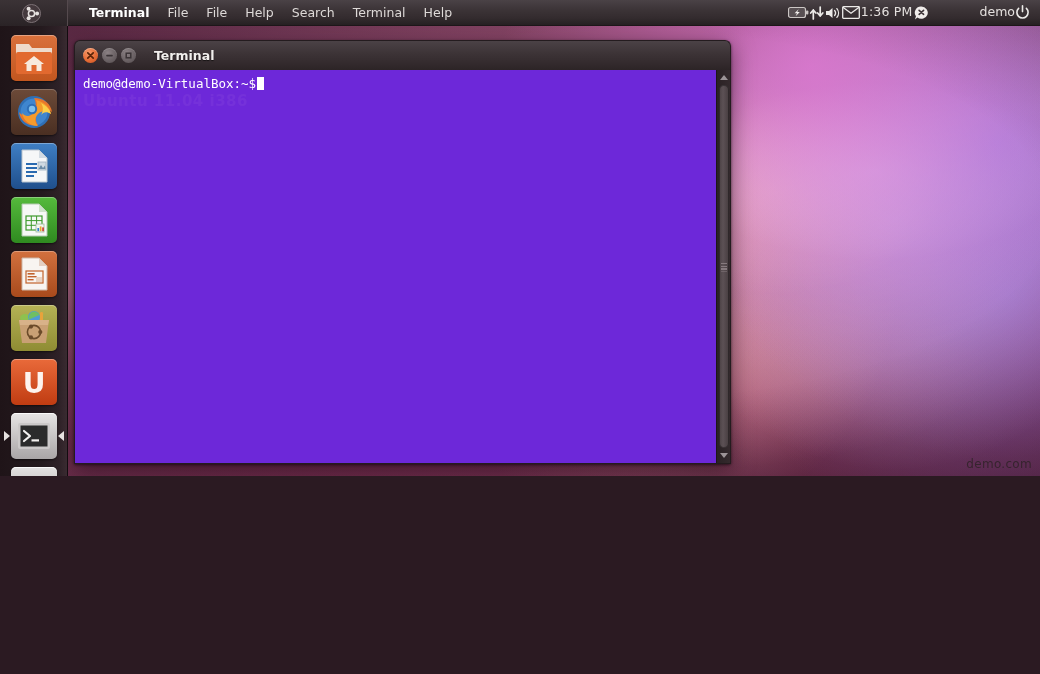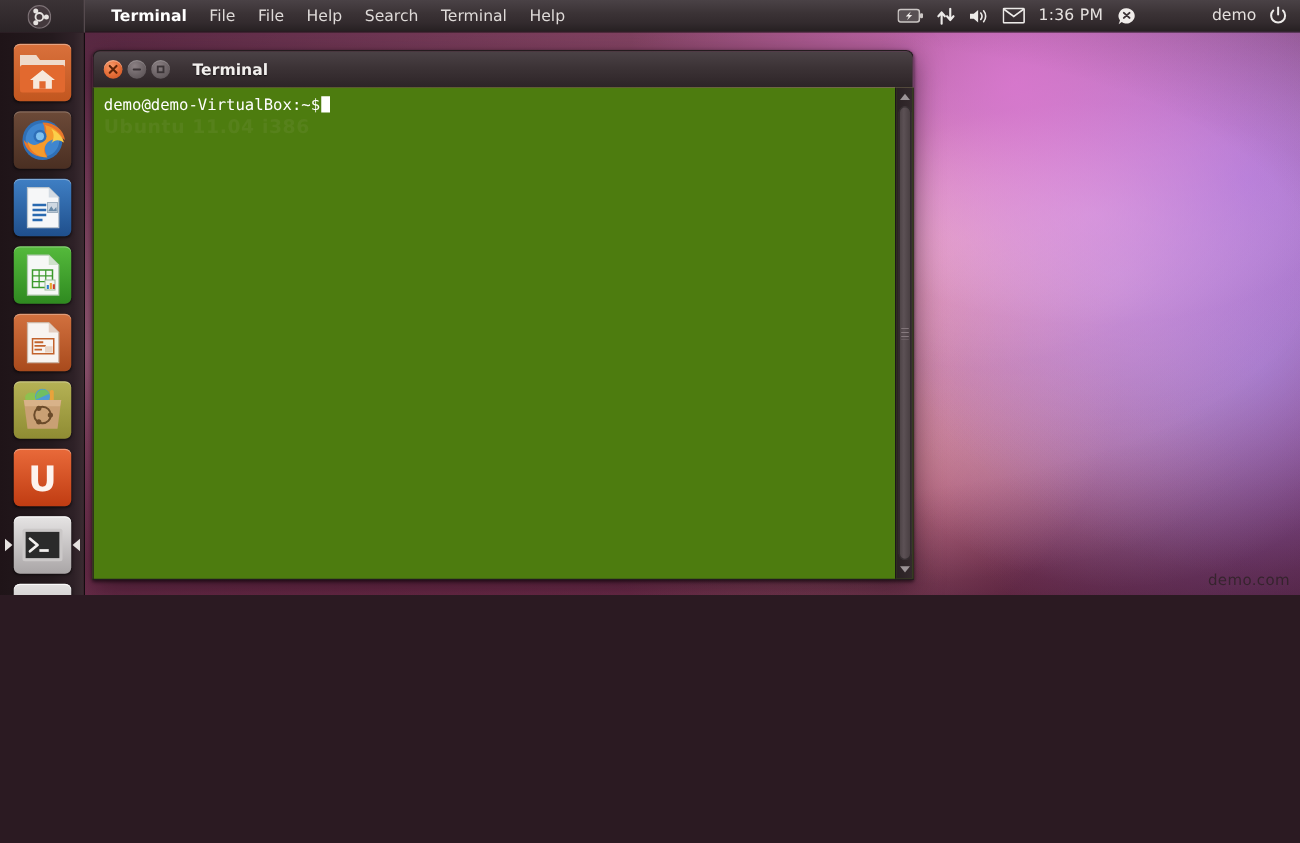--- a/index.html
+++ b/index.html
@@ -44,21 +44,21 @@
     border-right:1px solid #554a4e; }
   .ubuntu-logo {
     position:absolute; left:22px; top:4px; width:19px; height:19px; z-index:2;
   }
   #menus { margin-left:80px; display:flex; align-items:center; gap:0; }
   .menu-item {
     padding:3px 9px; color:#dedad8; font-size:12.5px; white-space:nowrap; cursor:default;
   }
   .menu-item.app { font-weight:bold; color:#ffffff; }
   #indicators {
-    margin-left:auto; display:flex; align-items:center; gap:10px;
+    margin-left:auto; display:flex; align-items:center; 
     padding-right:10px; color:#e4e0de; font-size:12.5px;
   }
   .ind { display:flex; align-items:center; cursor:default; line-height:1; }
   .clock { font-size:12.5px; letter-spacing:0.2px; padding:0 1px; }
   .user-name { font-size:12.5px; padding-left:4px;margin-left:47px; }
 
   
   #launcher {
     position:absolute; left:0; top:26px; width:68px; height:648px;
     background:linear-gradient(90deg,#1f1418 0%,#241a1e 62%,#2e2127 88%,#3a2b31 100%);
@@ -102,21 +102,21 @@
   .wbtn.min, .wbtn.max {
     background:radial-gradient(circle at 38% 32%, #8b8184 0%, #6d6467 52%, #554d50 100%);
     box-shadow:inset 0 1px 0 rgba(255,255,255,0.18);
   }
   #win-title {
     margin-left:14px; color:#f2efed; font-size:12.5px; font-weight:bold;
     text-shadow:0 1px 1px rgba(0,0,0,0.6);
   }
   #term-body {
     position:relative; height:394px;
-    background:#4d7c0f; border:1px solid #241c1f; border-top:none;
+    background:#6d28d9; border:1px solid #241c1f; border-top:none;
     display:flex;
   }
   #term-text {
     flex:1; padding:6px 8px 0 8px; position:relative;
     font-family:"DejaVu Sans Mono","Liberation Mono",monospace;
     font-size:12.5px; color:#ffffff; line-height:1.32;
   }
   .prompt { white-space:pre; }
   .cursor {
     display:inline-block; width:7px; height:13px;

